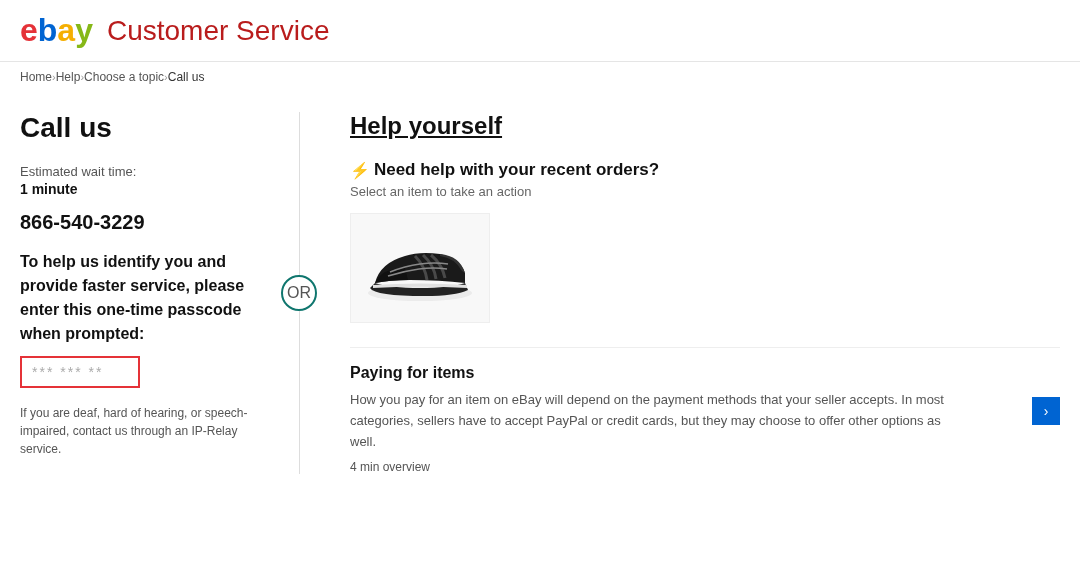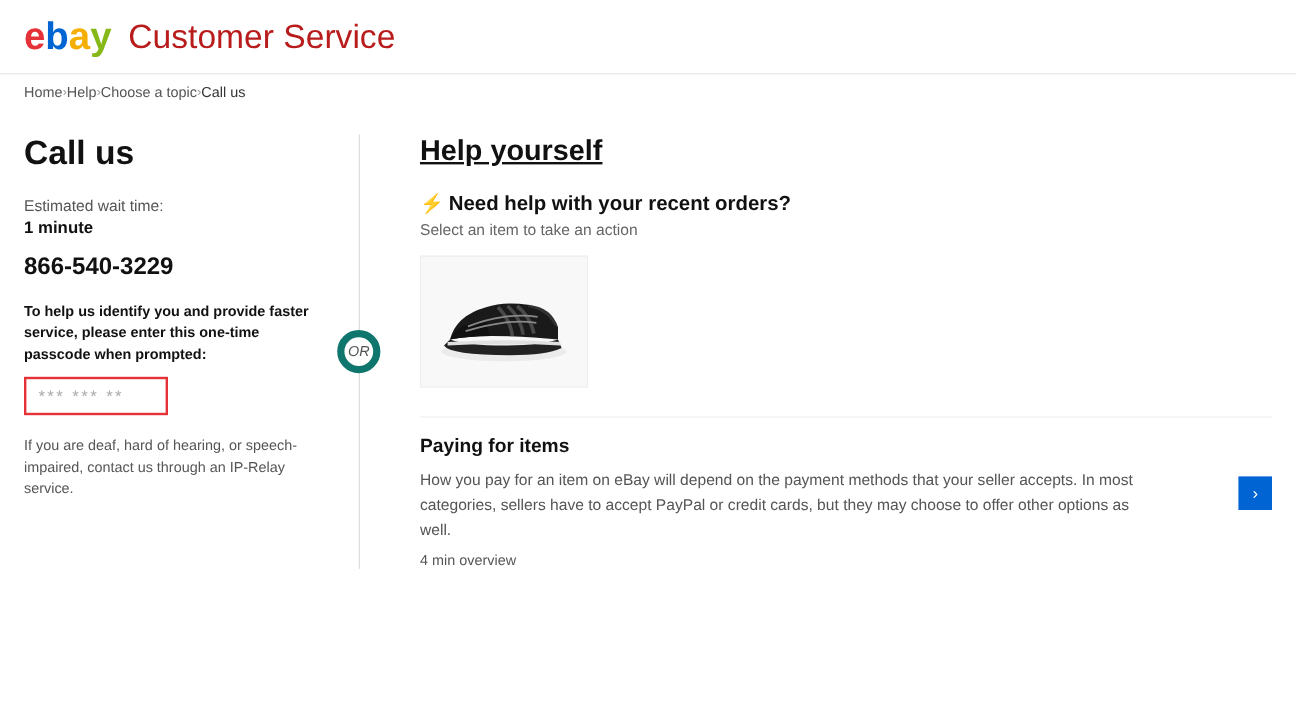--- a/index.html
+++ b/index.html
@@ -78,21 +78,21 @@
     }
 
     .phone-number {
       font-size: 20px;
       font-weight: bold;
       color: #111;
       margin-bottom: 16px;
     }
 
     .passcode-instruction {
-      font-size: 12px;
+      font-size: 16px;
       font-weight: bold;
       color: #111;
       line-height: 1.5;
       margin-bottom: 10px;
     }
 
     .passcode-box {
       border: 2px solid #e53238;
       padding: 6px 10px;
       display: inline-block;
@@ -117,29 +117,28 @@
 
     
     .or-divider {
       position: absolute;
       right: -18px;
       top: 50%;
       transform: translateY(-50%);
       width: 36px;
       height: 36px;
       border-radius: 50%;
-      border: 6px solid #0f766e;
+      border: 2px solid #0f766e;
       display: flex;
       align-items: center;
       justify-content: center;
-      font-size: 12px;
+      font-size: 16px;
       color: #555;
       background: #fff;
       z-index: 10;
-      font-style: italic;
     }
 
     
     .right-panel {
       flex: 1;
       padding-left: 50px;
     }
 
     .help-yourself-title {
       font-size: 24px;

